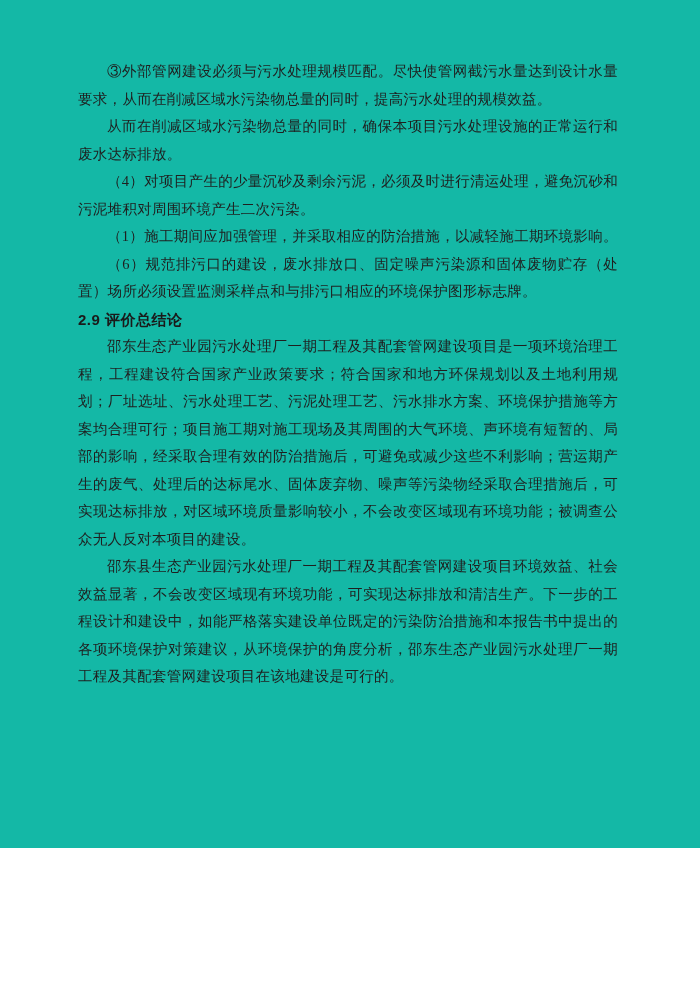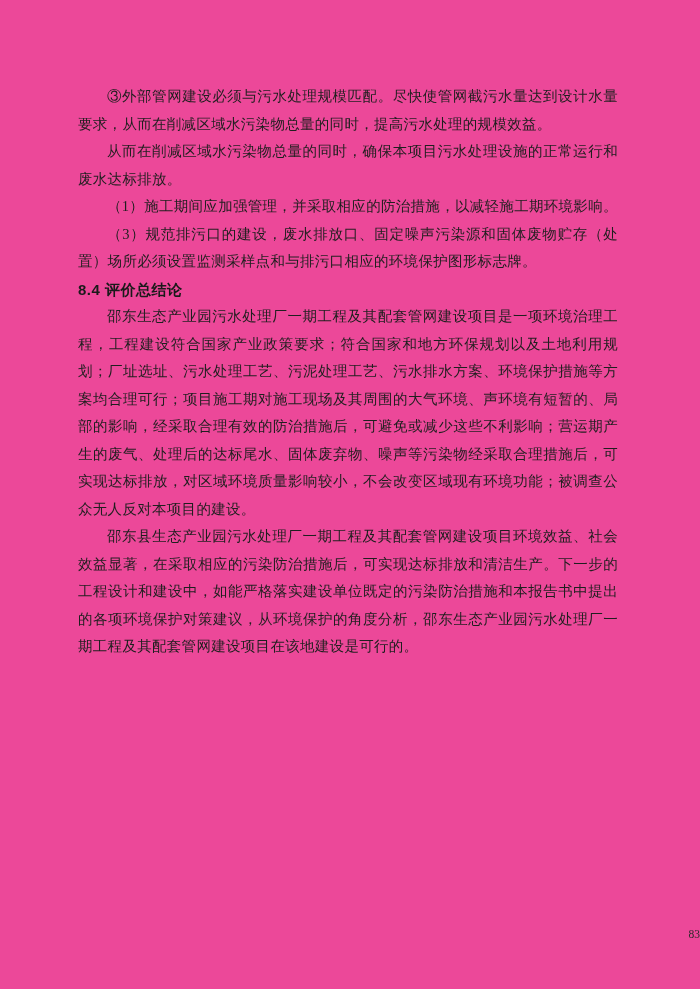--- a/index.html
+++ b/index.html
@@ -3,24 +3,24 @@
 <meta charset="utf-8">
 <style>
   html, body {
     margin: 0;
     padding: 0;
     background: #ffffff;
   }
   .page {
     position: relative;
     width: 700px;
-    height: 989px;
-    background: #ec4899;
+    height: 848px;
+    background: #14b8a6;
     box-sizing: border-box;
-    padding: 83px 82px 0 78px;
+    padding: 58px 82px 0 78px;
     font-family: "Liberation Serif", "DejaVu Serif", serif;
     color: #1f1f1f;
     overflow: hidden;
   }
   .content {
     width: 540px;
   }
   p.para {
     margin: 0;
     font-size: 14.5px;
@@ -64,30 +64,31 @@
 </head>
 <body>
 
 <div class="page">
   <div class="content">
 
     <p class="para">③外部管网建设必须与污水处理规模匹配。尽快使管网截污水量达到设计水量要求，从而在削减区域水污染物总量的同时，提高污水处理的规模效益。</p>
 
     <p class="para">从而在削减区域水污染物总量的同时，确保本项目污水处理设施的正常运行和废水达标排放。</p>
 
+    <p class="para">（4）对项目产生的少量沉砂及剩余污泥，必须及时进行清运处理，避免沉砂和污泥堆积对周围环境产生二次污染。</p>
 
     <p class="para">（1）施工期间应加强管理，并采取相应的防治措施，以减轻施工期环境影响。</p>
 
 
-    <p class="para">（3）规范排污口的建设，废水排放口、固定噪声污染源和固体废物贮存（处置）场所必须设置监测采样点和与排污口相应的环境保护图形标志牌。</p>
+    <p class="para">（6）规范排污口的建设，废水排放口、固定噪声污染源和固体废物贮存（处置）场所必须设置监测采样点和与排污口相应的环境保护图形标志牌。</p>
 
-    <h2 class="heading">8.4 评价总结论</h2>
+    <h2 class="heading">2.9 评价总结论</h2>
 
     <p class="para">邵东生态产业园污水处理厂一期工程及其配套管网建设项目是一项环境治理工程，工程建设符合国家产业政策要求；符合国家和地方环保规划以及土地利用规划；厂址选址、污水处理工艺、污泥处理工艺、污水排水方案、环境保护措施等方案均合理可行；项目施工期对施工现场及其周围的大气环境、声环境有短暂的、局部的影响，经采取合理有效的防治措施后，可避免或减少这些不利影响；营运期产生的废气、处理后的达标尾水、固体废弃物、噪声等污染物经采取合理措施后，可实现达标排放，对区域环境质量影响较小，不会改变区域现有环境功能；被调查公众无人反对本项目的建设。</p>
 
-    <p class="para">邵东县生态产业园污水处理厂一期工程及其配套管网建设项目环境效益、社会效益显著，在采取相应的污染防治措施后，可实现达标排放和清洁生产。下一步的工程设计和建设中，如能严格落实建设单位既定的污染防治措施和本报告书中提出的各项环境保护对策建议，从环境保护的角度分析，邵东生态产业园污水处理厂一期工程及其配套管网建设项目在该地建设是可行的。</p>
+    <p class="para">邵东县生态产业园污水处理厂一期工程及其配套管网建设项目环境效益、社会效益显著，不会改变区域现有环境功能，可实现达标排放和清洁生产。下一步的工程设计和建设中，如能严格落实建设单位既定的污染防治措施和本报告书中提出的各项环境保护对策建议，从环境保护的角度分析，邵东生态产业园污水处理厂一期工程及其配套管网建设项目在该地建设是可行的。</p>
 
   </div>
 
   <div class="page-footer">
     <span class="page-number">83</span>
   </div>
 </div>
 
 </body></html>

